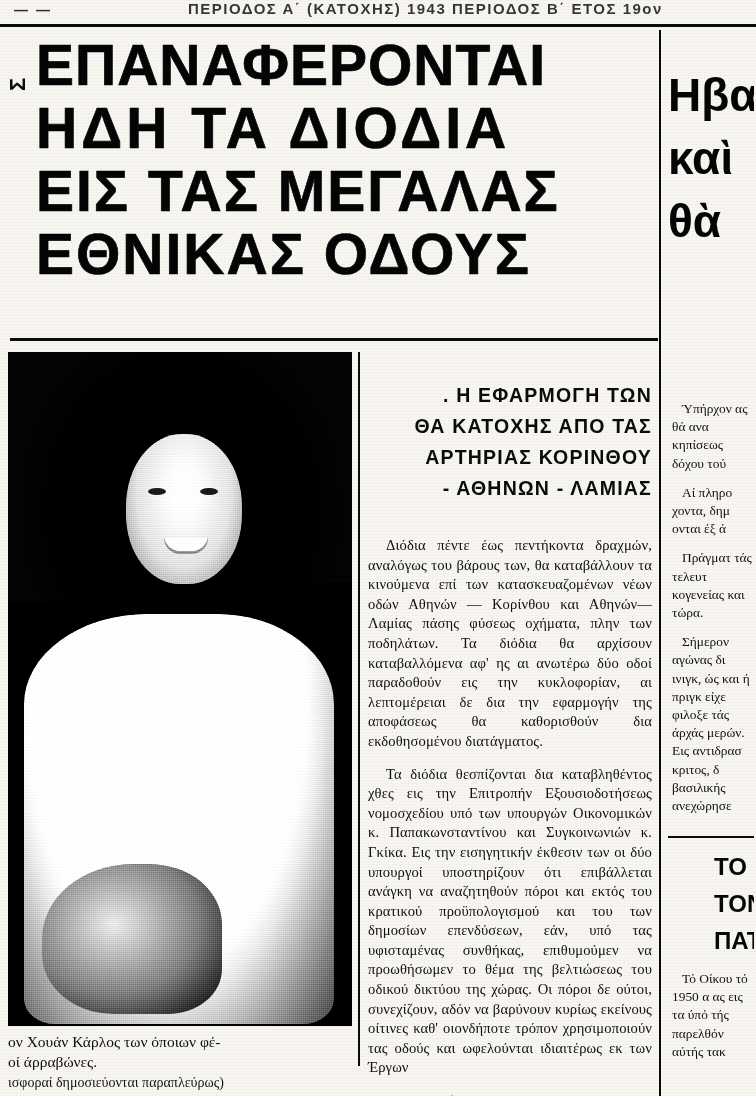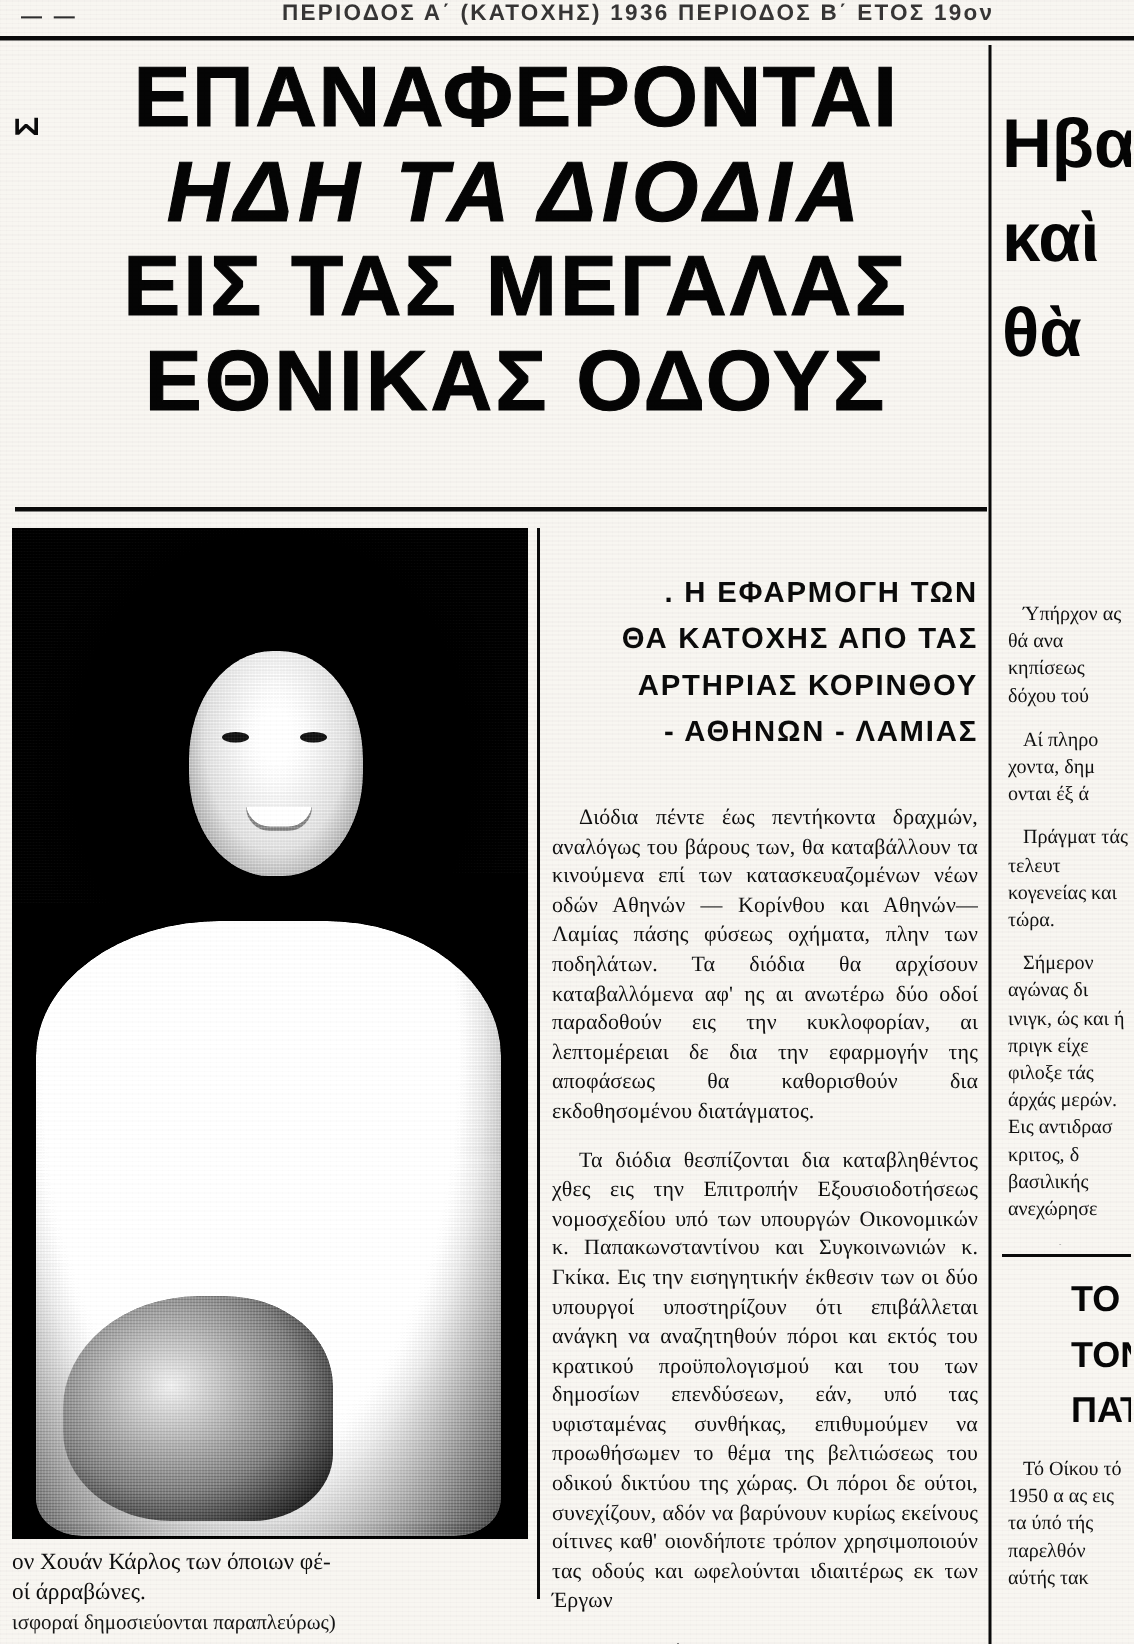--- a/index.html
+++ b/index.html
@@ -98,24 +98,24 @@
     width: 616px;
   }
   .headline .hl {
     font-family: "Liberation Sans", sans-serif;
     font-weight: bold;
     font-size: 57px;
     line-height: 63px;
     letter-spacing: 1px;
     color: #0b0b0b;
     white-space: nowrap;
-    text-align: center;
+    text-align: left;
     -webkit-text-stroke: 0.7px #0b0b0b;
   }
-  .headline .hl.l2 { letter-spacing: 4px; font-style: italic; }
+  .headline .hl.l2 { letter-spacing: 4px; }
   .headline .hl.l3 { letter-spacing: 2px; }
   .headline .hl.l4 { letter-spacing: 2px; }
 
   .bracket-left {
     position: absolute;
     top: 66px;
     left: 16px;
     width: 14px;
     height: 36px;
     font-family: "Liberation Sans", sans-serif;
@@ -367,21 +367,21 @@
   }
   .r-body2 p { margin: 0 0 18px 0; text-indent: 10px; }
 </style>
 </head>
 <body>
 
 <div class="page">
 
   <div class="masthead">
     <div class="masthead-left-marks">—  —</div>
-    <div class="masthead-text">ΠΕΡΙΟΔΟΣ Α΄ (ΚΑΤΟΧΗΣ)  1936  ΠΕΡΙΟΔΟΣ Β΄  ΕΤΟΣ 19ον</div>
+    <div class="masthead-text">ΠΕΡΙΟΔΟΣ Α΄ (ΚΑΤΟΧΗΣ)  1943  ΠΕΡΙΟΔΟΣ Β΄  ΕΤΟΣ 19ον</div>
   </div>
   <div class="rule-top"></div>
 
   <div class="bracket-left">Σ</div>
   <div class="headline">
     <div class="hl l1">ΕΠΑΝΑΦΕΡΟΝΤΑΙ</div>
     <div class="hl l2">ΗΔΗ ΤΑ ΔΙΟΔΙΑ</div>
     <div class="hl l3">ΕΙΣ ΤΑΣ ΜΕΓΑΛΑΣ</div>
     <div class="hl l4">ΕΘΝΙΚΑΣ ΟΔΟΥΣ</div>
   </div>

